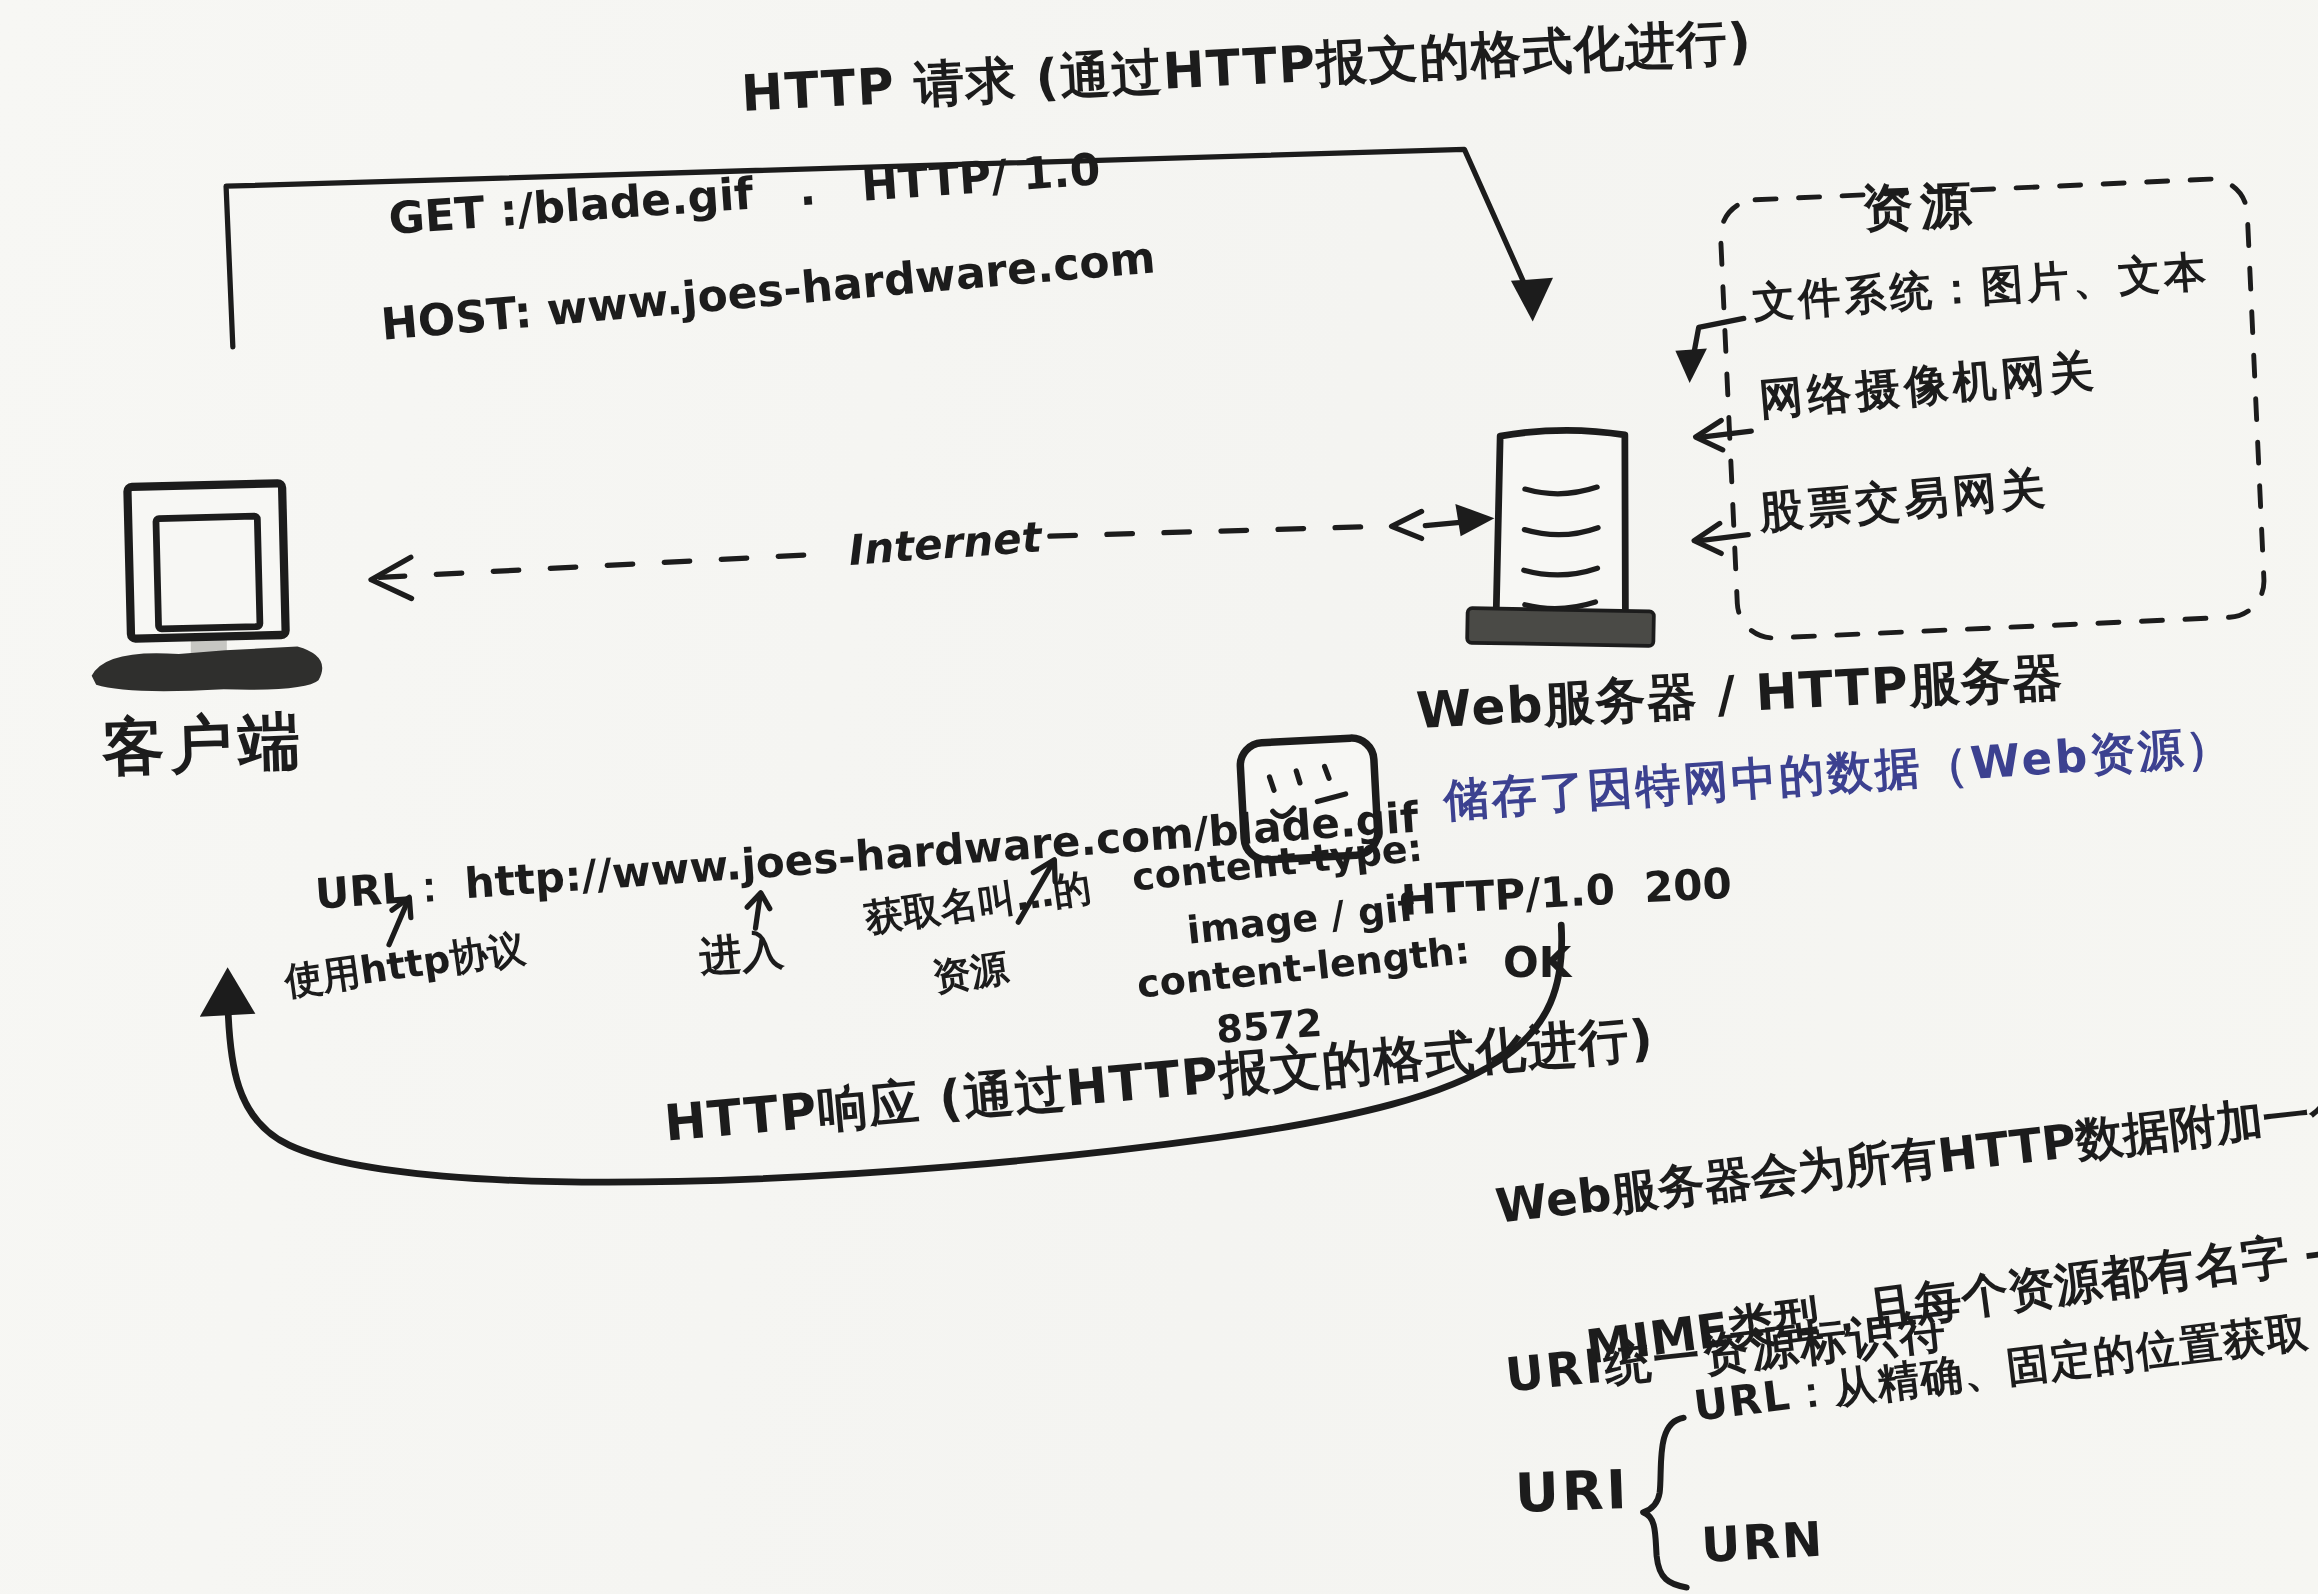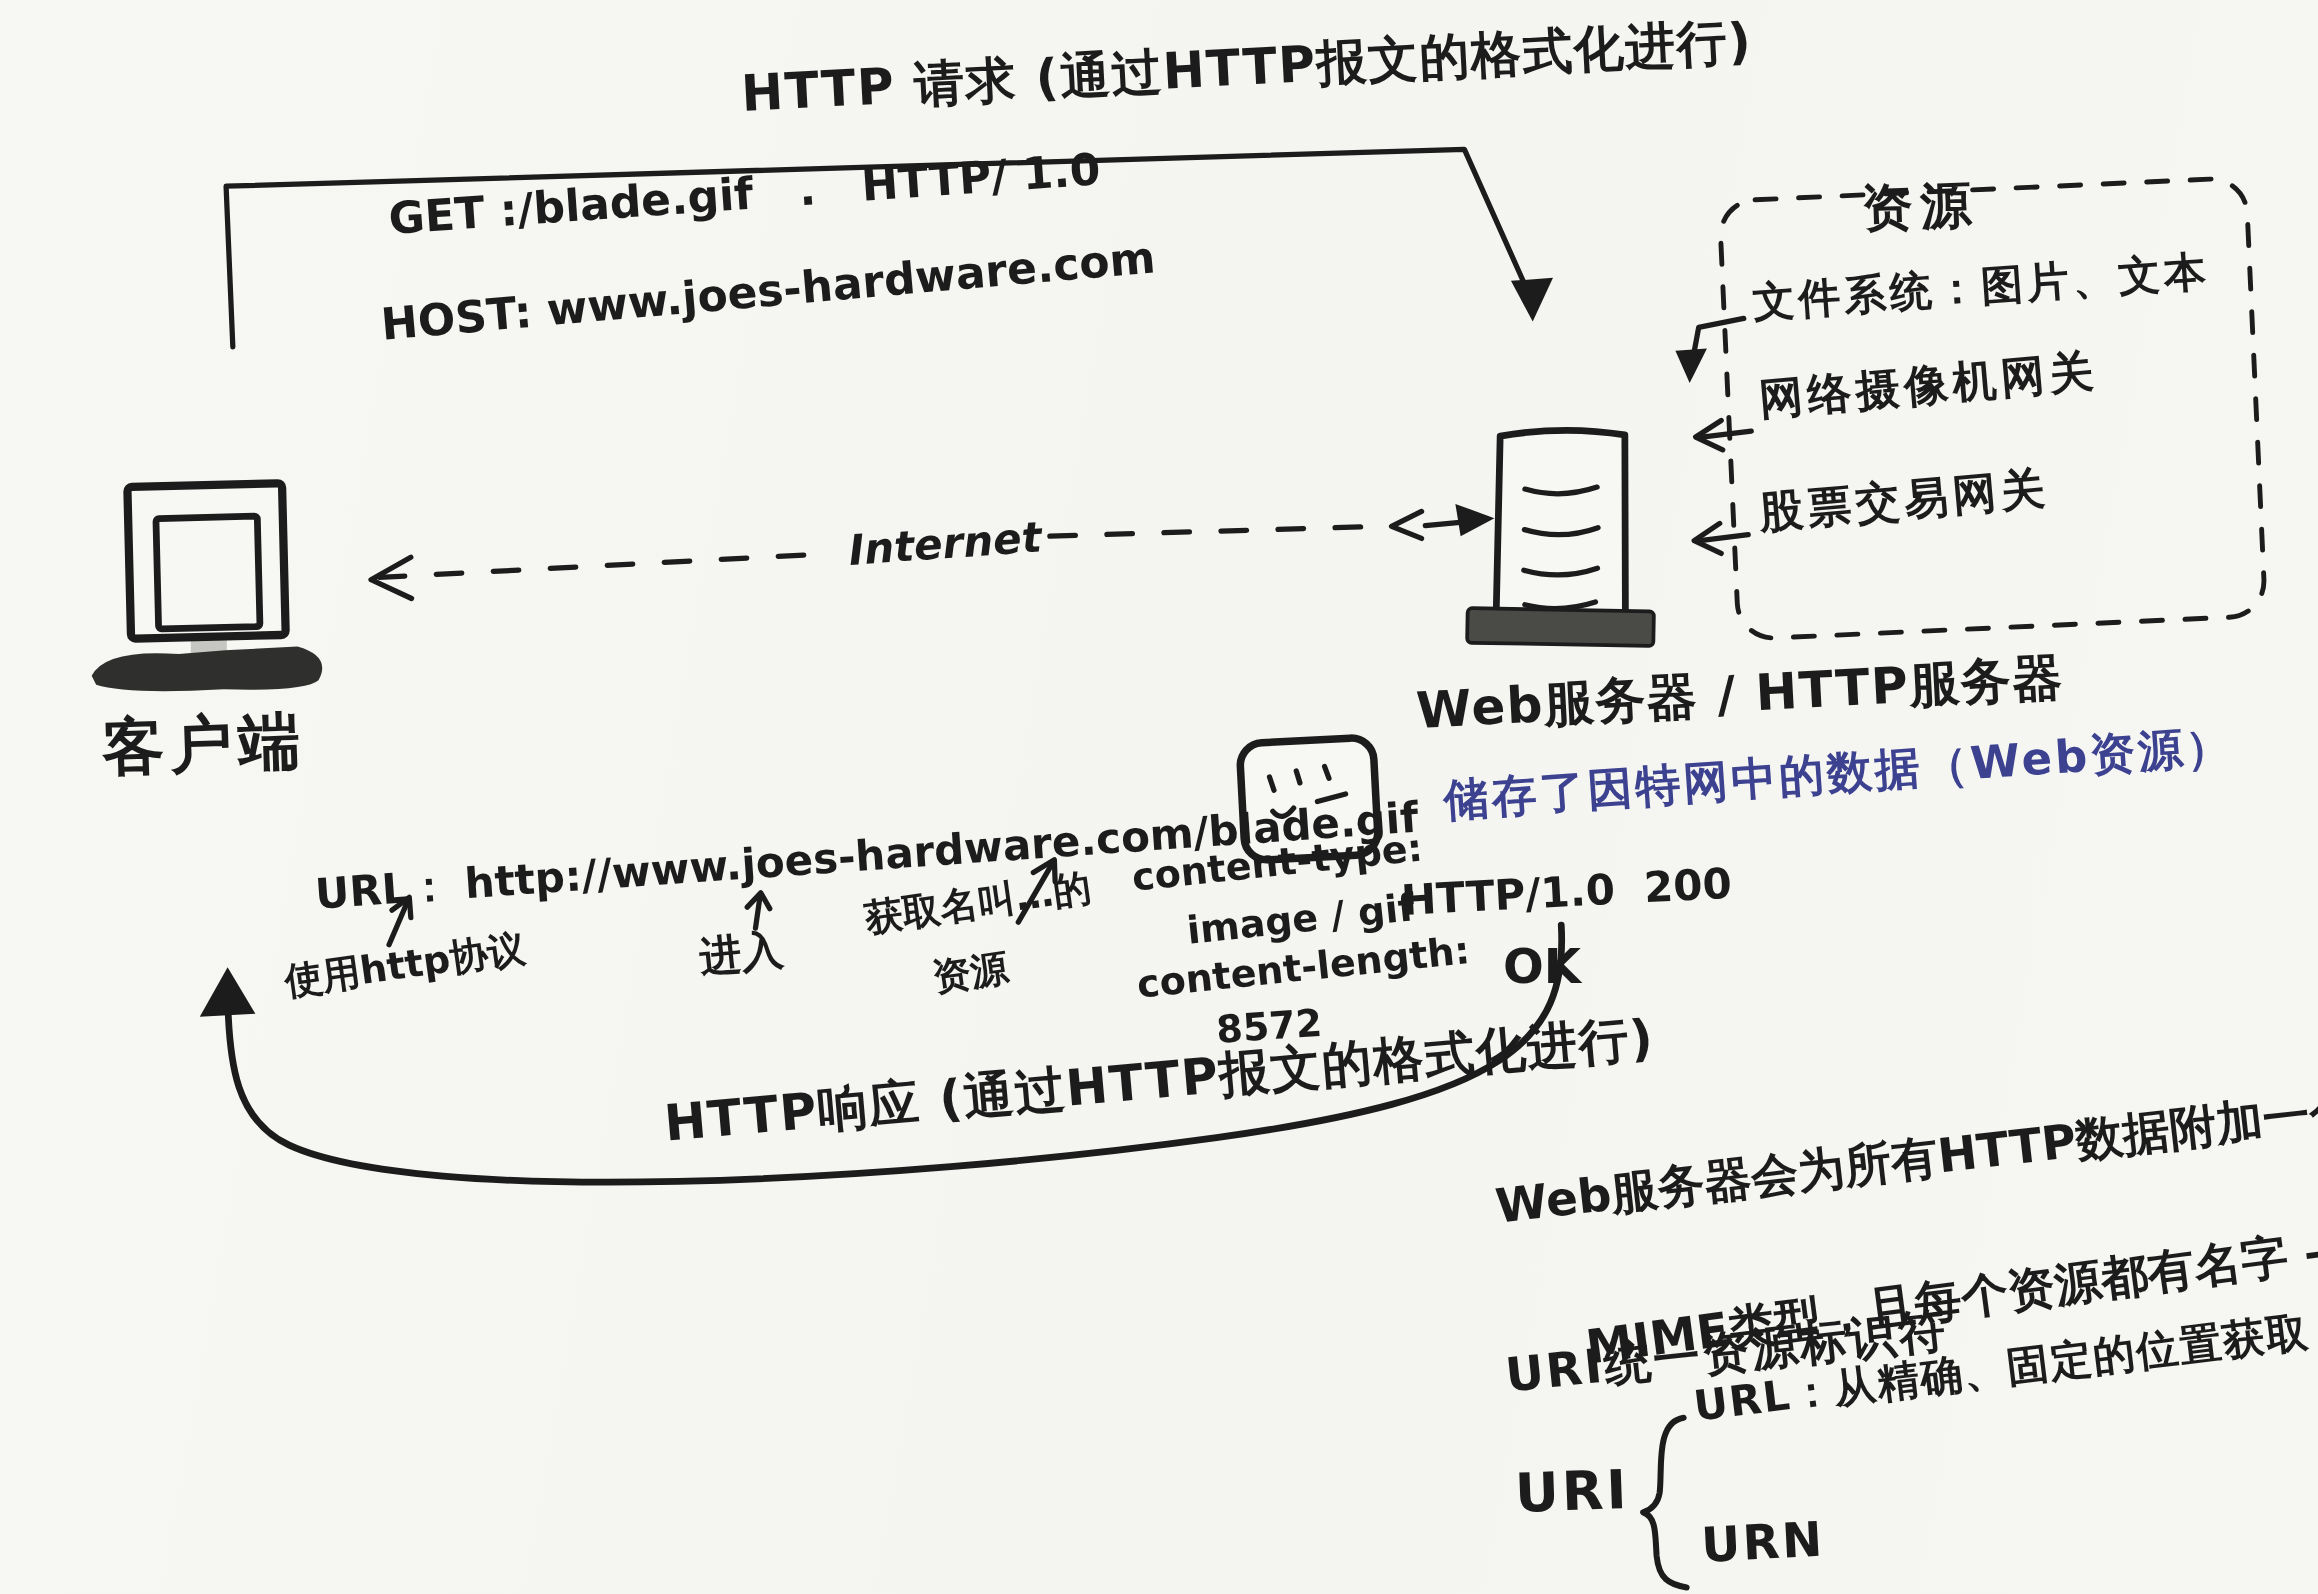--- a/index.html
+++ b/index.html
@@ -141,21 +141,21 @@
   <div class="t" style="left:1130px;top:857px;font-size:38px;transform:rotate(-6deg);">content-type:</div>
 
   <div class="t" style="left:1185px;top:910px;font-size:38px;transform:rotate(-6deg);">image / gif</div>
 
   <div class="t" style="left:1135px;top:964px;font-size:38px;transform:rotate(-6deg);">content-length:</div>
 
   <div class="t" style="left:1215px;top:1009px;font-size:38px;transform:rotate(-4deg);">8572</div>
 
   <div class="t" style="left:1400px;top:877px;font-size:42px;transform:rotate(-3deg);">HTTP/1.0  200</div>
 
-  <div class="t" style="left:1503px;top:939px;font-size:48px;">OK</div>
+  <div class="t" style="left:1503px;top:939px;font-size:42px;">OK</div>
 
   <div class="t" style="left:662px;top:1096px;font-size:50px;letter-spacing:1.5px;transform:rotate(-5deg);">HTTP响应 (通过HTTP报文的格式化进行)</div>
 
   <div class="t" style="left:1493px;top:1180px;font-size:47px;transform:rotate(-6.5deg);">Web服务器会为所有HTTP数据附加一个</div>
 
   <div class="t" style="left:1511px;top:1276px;font-size:47px;transform:rotate(-7.5deg);">
     <span class="b">MIME</span><span>类型，且每个资源都有名字 —</span>
   </div>
 
   <div class="t" style="left:1503px;top:1349px;font-size:47px;letter-spacing:2.3px;transform:rotate(-6deg);">URI统一资源标识符</div>

